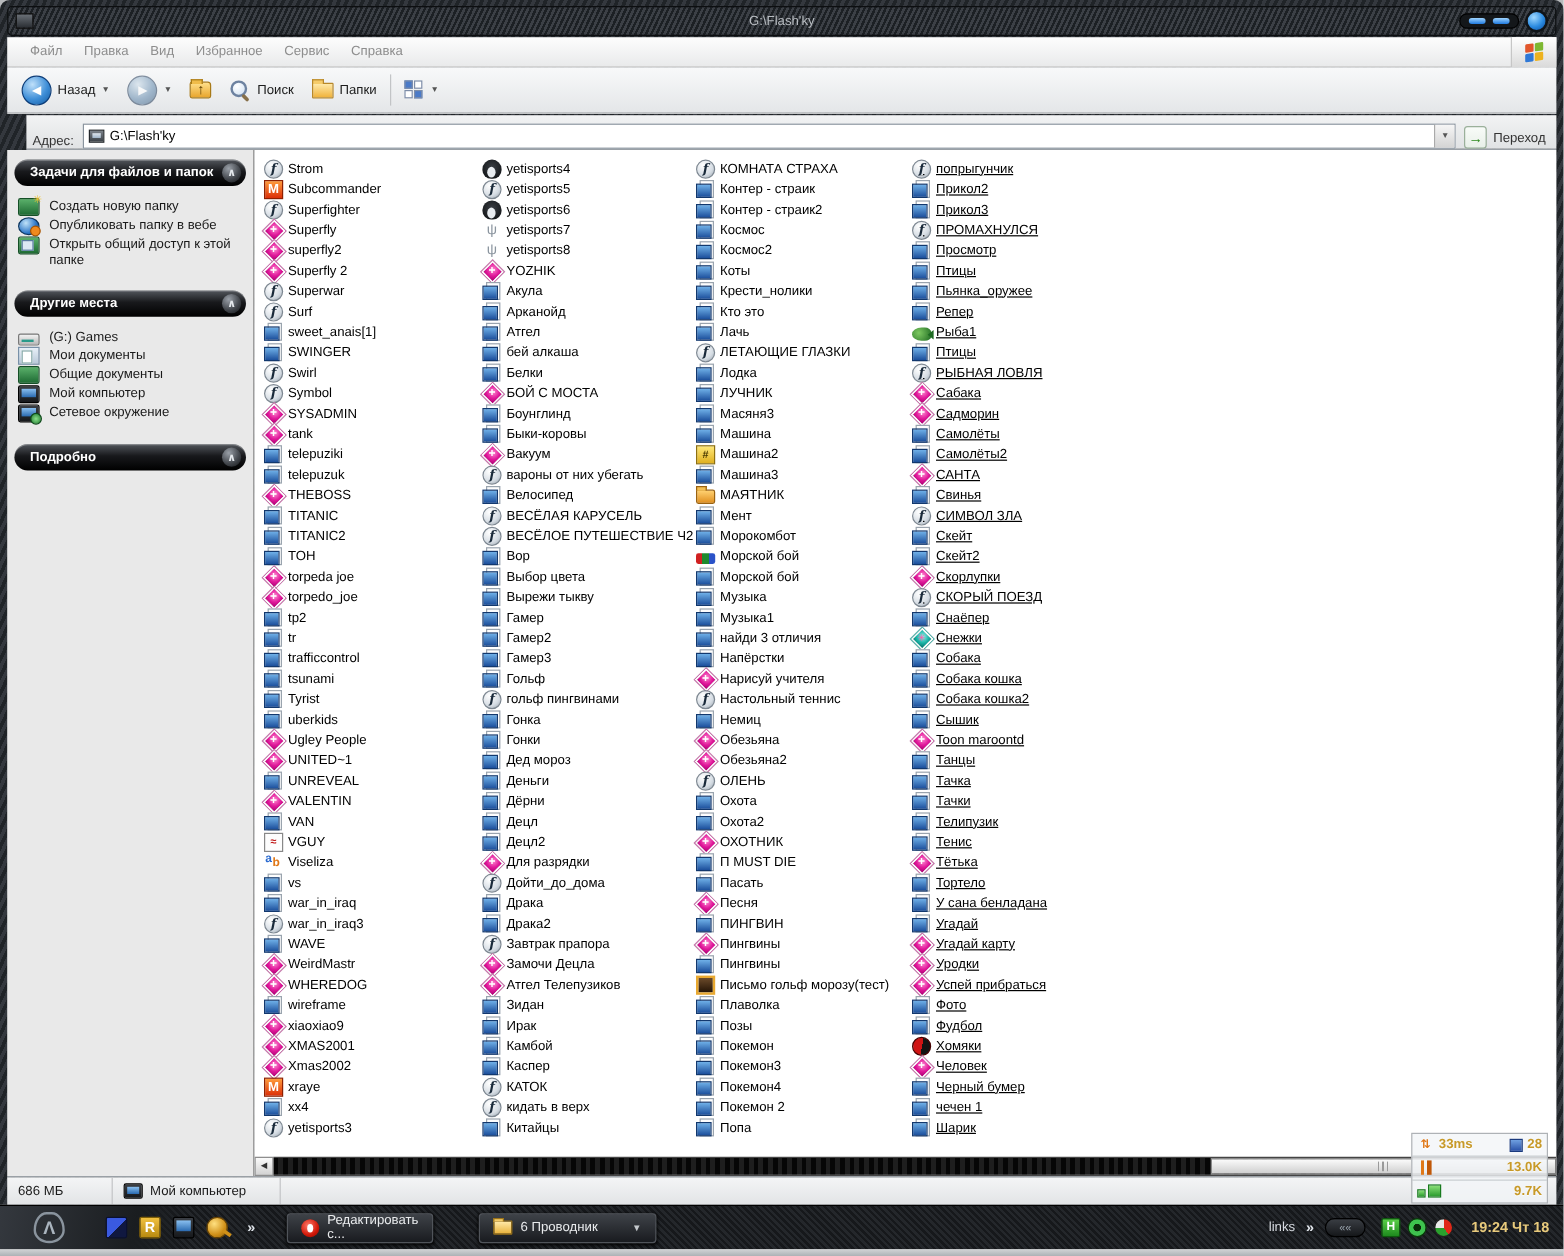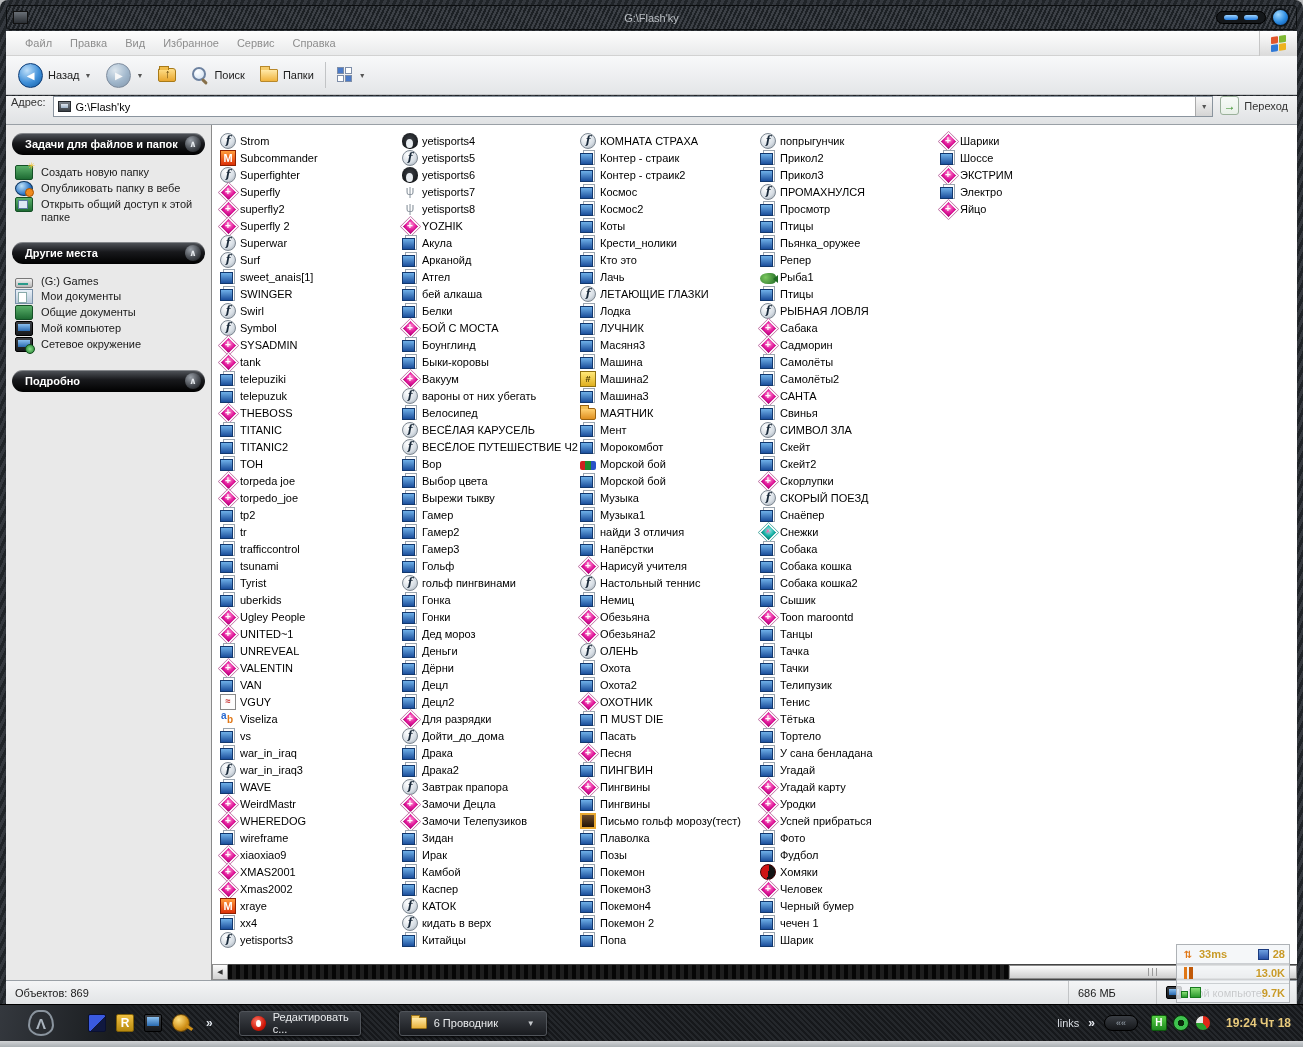--- a/index.html
+++ b/index.html
@@ -59,23 +59,23 @@
   .ico-foldery{width:18px;height:13px;position:relative;background:linear-gradient(#ffe9a8,#f0b33c);
     border:1px solid #b8882a;border-radius:1px}
   .ico-foldery:before{content:"";position:absolute;left:-1px;top:-4px;width:8px;height:3px;background:#f6cc6a;border:1px solid #b8882a;border-bottom:none}
   .tb-sep{width:1px;height:26px;background:#c2c4c6}
   .ico-views{width:17px;height:17px;display:grid;grid-template:7px 7px/7px 7px;gap:1px}
   .ico-views i{border:1px solid #7d8da8}
   .ico-views i:nth-child(1){background:#4a7ac8}.ico-views i:nth-child(2){background:#fff}
   .ico-views i:nth-child(3){background:#fff}.ico-views i:nth-child(4){background:#4a7ac8}
 
   
-  .addressbar{position:absolute;left:6px;top:96px;right:6px;height:29px;
+  .addressbar{position:absolute;left:22px;top:96px;right:6px;height:29px;
     background:linear-gradient(#f2f3f4,#e0e2e4);border-bottom:1px solid #9aa0a6;
-    display:flex;align-items:flex-start;padding:0 5px;gap:7px;font-size:11px;color:#333}
+    display:flex;align-items:flex-end;padding:0 5px;gap:7px;font-size:11px;color:#333}
   .addr-field{flex:1;height:21px;background:#fff;border:1px solid #8a949e;
     display:flex;align-items:center;padding-left:4px;gap:5px;font-size:11px;color:#000}
   .addr-ico{width:13px;height:11px;background:linear-gradient(#7c838b,#3a4046);border:1px solid #24282c;position:relative;flex:none}
   .addr-ico:after{content:"";position:absolute;inset:2px 2px 3px 2px;background:linear-gradient(#dfe6ee,#9fb4c8)}
   .addr-drop{margin-left:auto;width:17px;height:19px;background:linear-gradient(#f6f6f6,#d4d4d4);
     border-left:1px solid #aaa;font-size:7px;color:#555;display:flex;align-items:center;justify-content:center}
   .go-wrap{display:flex;align-items:center;gap:5px;padding-right:4px}
   .go-btn{width:19px;height:19px;border-radius:3px;background:linear-gradient(#f8fbf8,#e8f0e8);
     border:1px solid #9ab09a;color:#2e8a1e;font-weight:bold;font-size:12px;display:flex;align-items:center;justify-content:center}
 
@@ -730,21 +730,21 @@
           <div class="fitem">
             <span class="ic ic-flash"></span>
             <span class="flabel">Завтрак прапора</span>
           </div>
           <div class="fitem">
             <span class="ic ic-fla"></span>
             <span class="flabel">Замочи Децла</span>
           </div>
           <div class="fitem">
             <span class="ic ic-fla"></span>
-            <span class="flabel">Замочи Телепузиков</span>
+            <span class="flabel">Атгел Телепузиков</span>
           </div>
           <div class="fitem">
             <span class="ic ic-clip"></span>
             <span class="flabel">Зидан</span>
           </div>
           <div class="fitem">
             <span class="ic ic-clip"></span>
             <span class="flabel">Ирак</span>
           </div>
           <div class="fitem">
@@ -955,21 +955,21 @@
           </div>
           <div class="fitem">
             <span class="ic ic-clip"></span>
             <span class="flabel">Покемон 2</span>
           </div>
           <div class="fitem">
             <span class="ic ic-clip"></span>
             <span class="flabel">Попа</span>
           </div>
         </div>
-        <div class="fcol" style="left: 548px;">
+        <div class="fcol" style="left: 548px; text-decoration: underline;">
           <div class="fitem">
             <span class="ic ic-flash"></span>
             <span class="flabel">попрыгунчик</span>
           </div>
           <div class="fitem">
             <span class="ic ic-clip"></span>
             <span class="flabel">Прикол2</span>
           </div>
           <div class="fitem">
             <span class="ic ic-clip"></span>
@@ -1147,49 +1147,26 @@
             <span class="ic ic-clip"></span>
             <span class="flabel">Черный бумер</span>
           </div>
           <div class="fitem">
             <span class="ic ic-clip"></span>
             <span class="flabel">чечен 1</span>
           </div>
           <div class="fitem">
             <span class="ic ic-clip"></span>
             <span class="flabel">Шарик</span>
-          </div>
-        </div>
-        <div class="fcol" style="left: 728px;">
-          <div class="fitem">
-            <span class="ic ic-fla"></span>
-            <span class="flabel">Шарики</span>
-          </div>
-          <div class="fitem">
-            <span class="ic ic-clip"></span>
-            <span class="flabel">Шоссе</span>
-          </div>
-          <div class="fitem">
-            <span class="ic ic-fla"></span>
-            <span class="flabel">ЭКСТРИМ</span>
-          </div>
-          <div class="fitem">
-            <span class="ic ic-clip"></span>
-            <span class="flabel">Электро</span>
-          </div>
-          <div class="fitem">
-            <span class="ic ic-fla"></span>
-            <span class="flabel">Яйцо</span>
           </div>
         </div>
       </div>
   </div>
 
   <div class="statusbar">
-    <span class="sb-cell sb-objects">Объектов: 869</span>
     <span class="sb-cell sb-size">686 МБ</span>
     <span class="sb-cell sb-zone">
       <span class="sb-comp"></span>
       <span>Мой компьютер</span>
     </span>
   </div>
 </div>
 
 <div class="netmon">
   <div class="nm-row">

